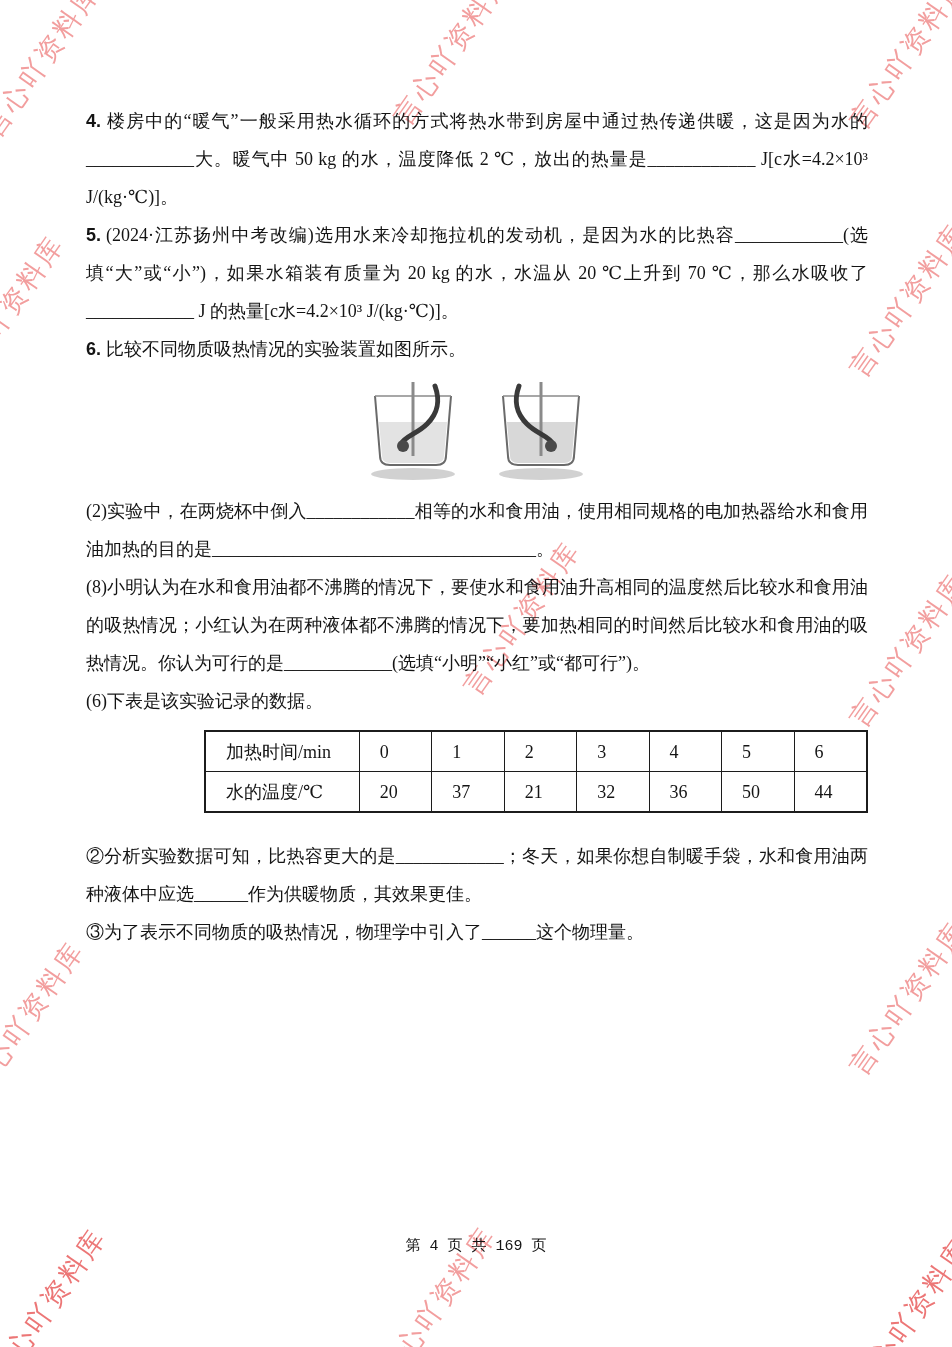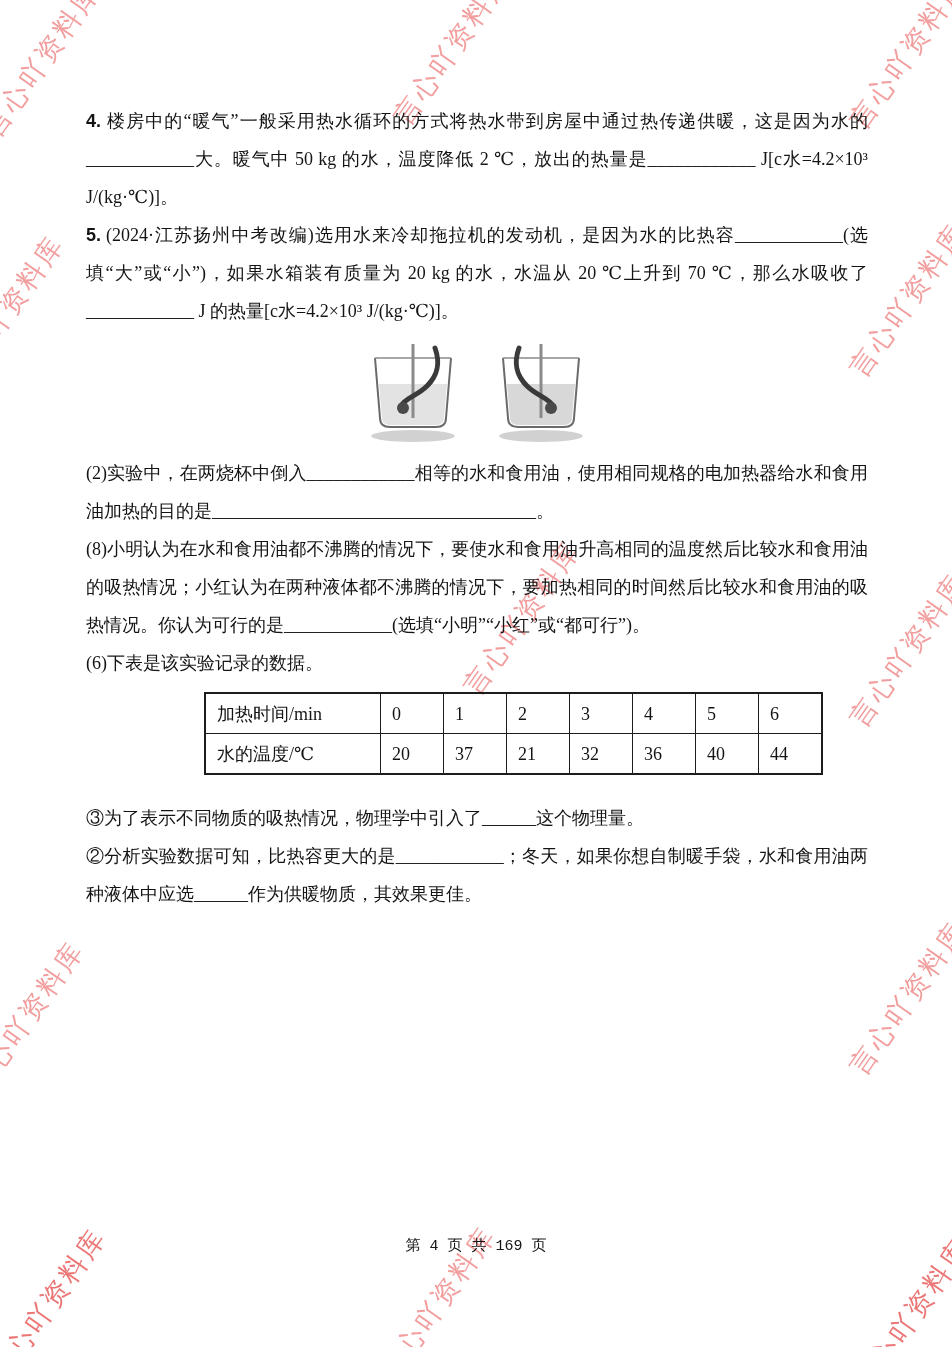--- a/index.html
+++ b/index.html
@@ -42,21 +42,21 @@
   }
   .figure {
     display:flex; justify-content:center; align-items:flex-end;
     gap:24px; margin:12px 0 10px; height:102px;
   }
   table.data {
     border-collapse:collapse; margin:10px 0 24px 118px;
     border:2px solid #1c1c1c;
   }
   table.data td {
-    border:1px solid #1c1c1c; height:39px; padding:0 11px;
+    border:1px solid #1c1c1c; height:39px; padding:0 20px;
     font-size:18px; vertical-align:middle; text-align:left;
   }
   table.data td.c0 { width:152px; }
   table.data td.cn { width:40px; }
   .footer {
     position:absolute; left:0; right:0; top:1236px;
     text-align:center; font-size:15px; z-index:2;font-family:Liberation Mono, monospace;
   }
 </style>
 </head>
@@ -76,20 +76,21 @@
   <div class="wm pos10">言心吖资料库</div>
   <div class="wm pos11">言心吖资料库</div>
   <div class="wm pos12">言心吖资料库</div>
 
   <div class="content">
 
     <p><span class="qnum">4.</span><span>楼房中的“暖气”一般采用热水循环的方式将热水带到房屋中通过热传递供暖，这是因为水的____________大。暖气中 50 kg 的水，温度降低 2 ℃，放出的热量是____________ J[c水=4.2×10³ J/(kg·℃)]。</span></p>
 
     <p><span class="qnum">5.</span><span>(2024·江苏扬州中考改编)选用水来冷却拖拉机的发动机，是因为水的比热容____________(选填“大”或“小”)，如果水箱装有质量为 20 kg 的水，水温从 20 ℃上升到 70 ℃，那么水吸收了____________ J 的热量[c水=4.2×10³ J/(kg·℃)]。</span></p>
 
+    <p><span class="qnum">6.</span><span>比较不同物质吸热情况的实验装置如图所示。</span></p>
 
     <div class="figure">
       <svg width="104" height="100" viewBox="0 0 104 100">
         <ellipse cx="52" cy="92" rx="42" ry="6" fill="#c9c9c9" opacity="0.85"></ellipse>
         <path d="M18,40 L21,74 Q21,81 29,81 L75,81 Q83,81 83,74 L86,40 Z" fill="#e3e3e3"></path>
         <path d="M14,14 L19,74 Q19,83 29,83 L75,83 Q85,83 85,74 L90,14" fill="none" stroke="#6a6a6a" stroke-width="2"></path>
         <line x1="14" y1="14" x2="90" y2="14" stroke="#8a8a8a" stroke-width="1.5"></line>
         <line x1="52" y1="0" x2="52" y2="74" stroke="#8a8a8a" stroke-width="3"></line>
         <path d="M74,4 C79,18 78,30 66,42 C56,52 44,54 40,62" fill="none" stroke="#3a3a3a" stroke-width="5" stroke-linecap="round"></path>
         <circle cx="42" cy="64" r="6" fill="#4a4a4a"></circle>
@@ -121,26 +122,26 @@
         <td class="cn">5</td>
         <td class="cn">6</td>
       </tr>
       <tr>
         <td class="c0">水的温度/℃</td>
         <td class="cn">20</td>
         <td class="cn">37</td>
         <td class="cn">21</td>
         <td class="cn">32</td>
         <td class="cn">36</td>
-        <td class="cn">40</td>
+        <td class="cn">50</td>
         <td class="cn">44</td>
       </tr>
     </tbody>
       </table>
 
+    <p>②分析实验数据可知，比热容更大的是____________；冬天，如果你想自制暖手袋，水和食用油两种液体中应选______作为供暖物质，其效果更佳。</p>
     <p>③为了表示不同物质的吸热情况，物理学中引入了______这个物理量。</p>
-    <p>②分析实验数据可知，比热容更大的是____________；冬天，如果你想自制暖手袋，水和食用油两种液体中应选______作为供暖物质，其效果更佳。</p>
 
   </div>
 
   <div class="footer">第 4 页 共 169 页</div>
 
 </div>
 
 </body></html>

